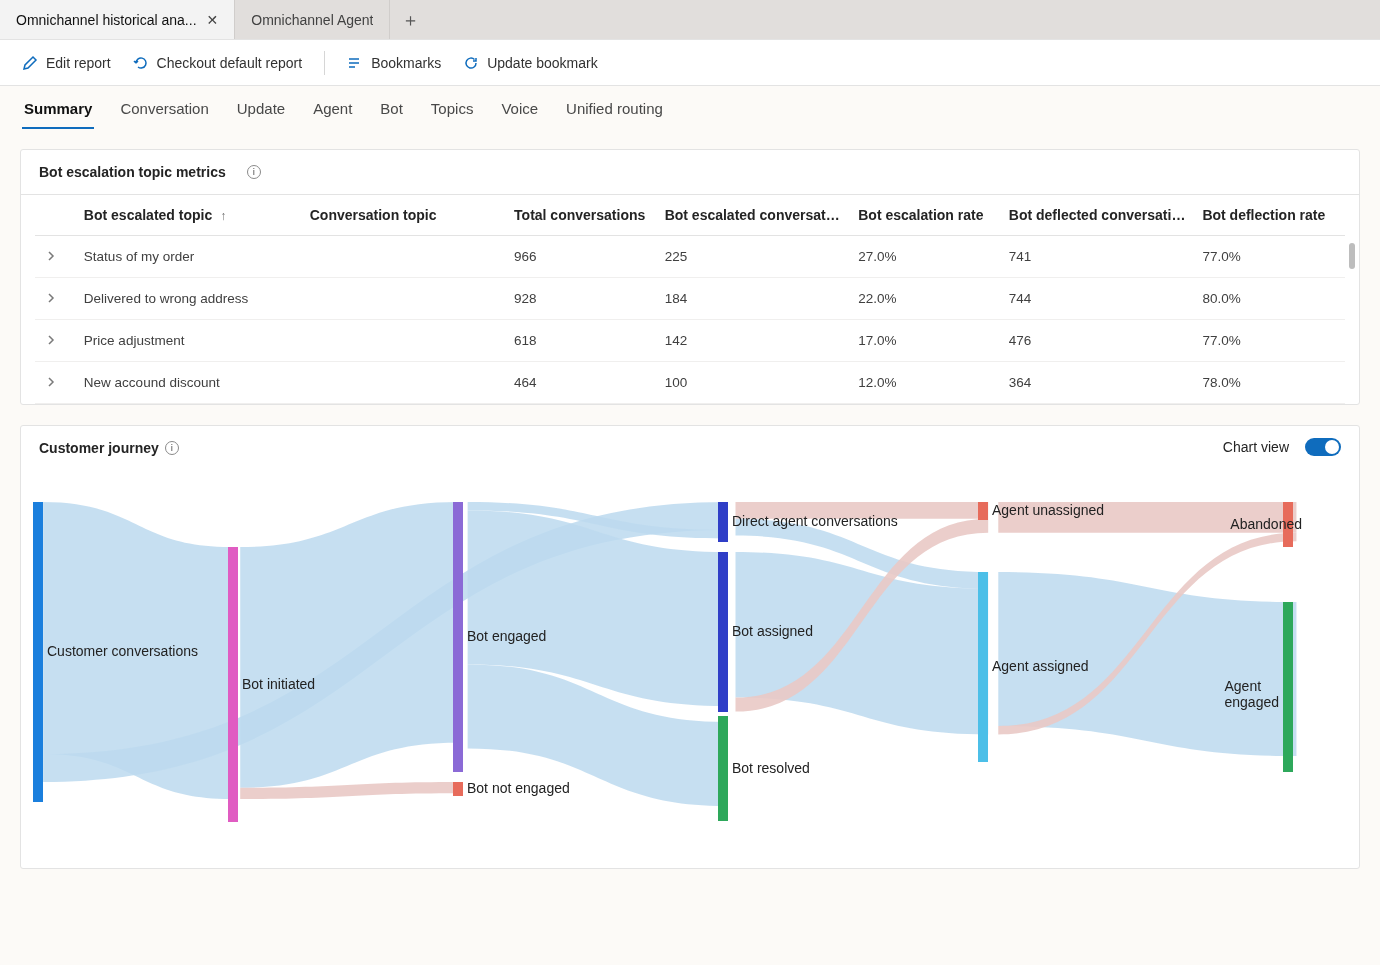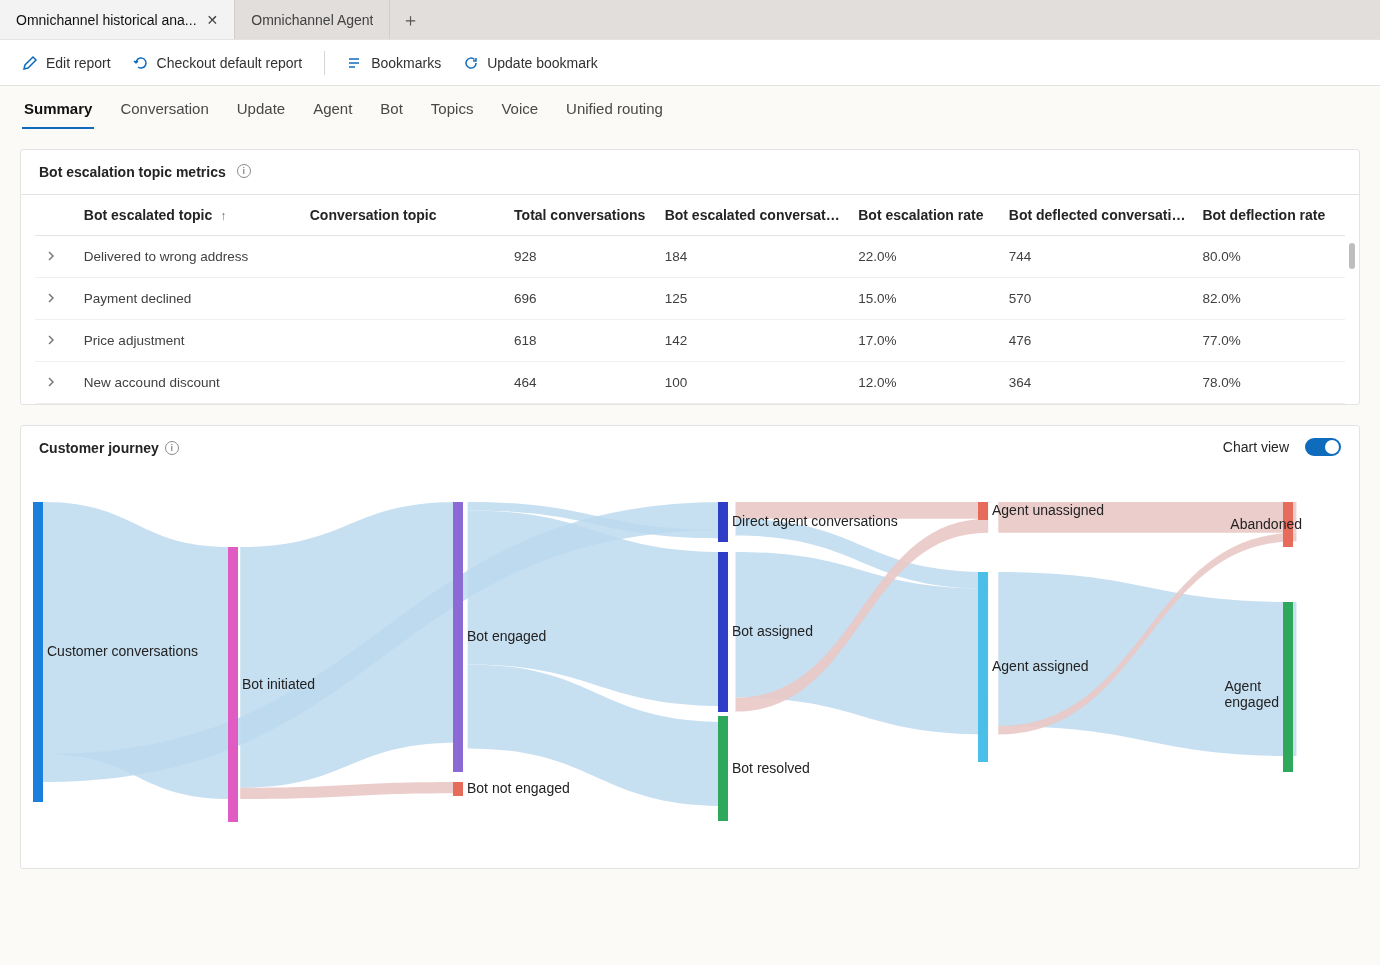--- a/index.html
+++ b/index.html
@@ -121,21 +121,22 @@
     border:1px solid var(--border);
     border-radius:3px;
     margin-bottom:20px;
     position:relative;
   }
   .panel-header{
     padding:14px 18px;
     font-size:14px;
     font-weight:600;
     display:flex;
-    gap:11px;
+    align-items:center;
+    gap:21px;
     border-bottom:1px solid var(--border);
   }
   .info-icon{
     width:14px;height:14px;border:1px solid #8a8a8a;border-radius:50%;
     display:inline-flex;align-items:center;justify-content:center;
     font-size:9px;color:#8a8a8a;
   }
   
   .tbl-wrap{
     position:relative;
@@ -316,41 +317,41 @@
             <th>Bot deflection rate</th>
           </tr>
         </thead>
         <tbody id="metrics-body">
             <tr>
               <td><span class="expander">
                   <svg width="12" height="12" viewBox="0 0 12 12" fill="none" stroke="#7a7a7a" stroke-width="1.5">
                     <path d="M4 2l4 4-4 4"></path>
                   </svg>
                 </span></td>
+              <td>Status of my order</td>
+              <td></td>
+              <td>966</td>
+              <td>225</td>
+              <td>27.0%</td>
+              <td>741</td>
+              <td>77.0%</td>
+            </tr>
+            <tr>
+              <td><span class="expander">
+                  <svg width="12" height="12" viewBox="0 0 12 12" fill="none" stroke="#7a7a7a" stroke-width="1.5">
+                    <path d="M4 2l4 4-4 4"></path>
+                  </svg>
+                </span></td>
               <td>Delivered to wrong address</td>
               <td></td>
               <td>928</td>
               <td>184</td>
               <td>22.0%</td>
               <td>744</td>
               <td>80.0%</td>
-            </tr>
-            <tr>
-              <td><span class="expander">
-                  <svg width="12" height="12" viewBox="0 0 12 12" fill="none" stroke="#7a7a7a" stroke-width="1.5">
-                    <path d="M4 2l4 4-4 4"></path>
-                  </svg>
-                </span></td>
-              <td>Payment declined</td>
-              <td></td>
-              <td>696</td>
-              <td>125</td>
-              <td>15.0%</td>
-              <td>570</td>
-              <td>82.0%</td>
             </tr>
             <tr>
               <td><span class="expander">
                   <svg width="12" height="12" viewBox="0 0 12 12" fill="none" stroke="#7a7a7a" stroke-width="1.5">
                     <path d="M4 2l4 4-4 4"></path>
                   </svg>
                 </span></td>
               <td>Price adjustment</td>
               <td></td>
               <td>618</td>

